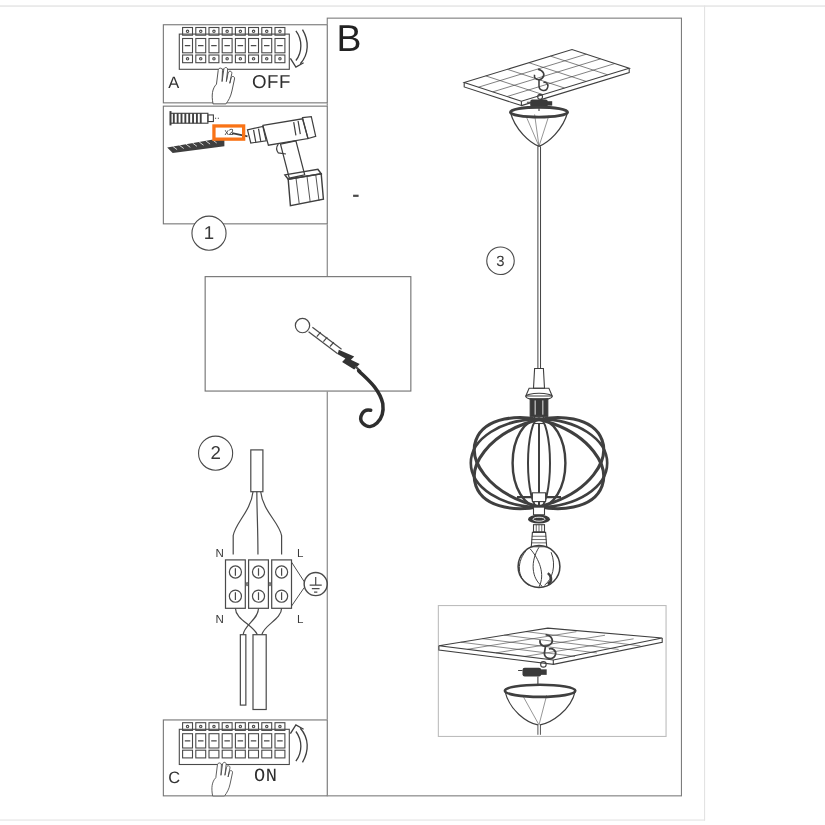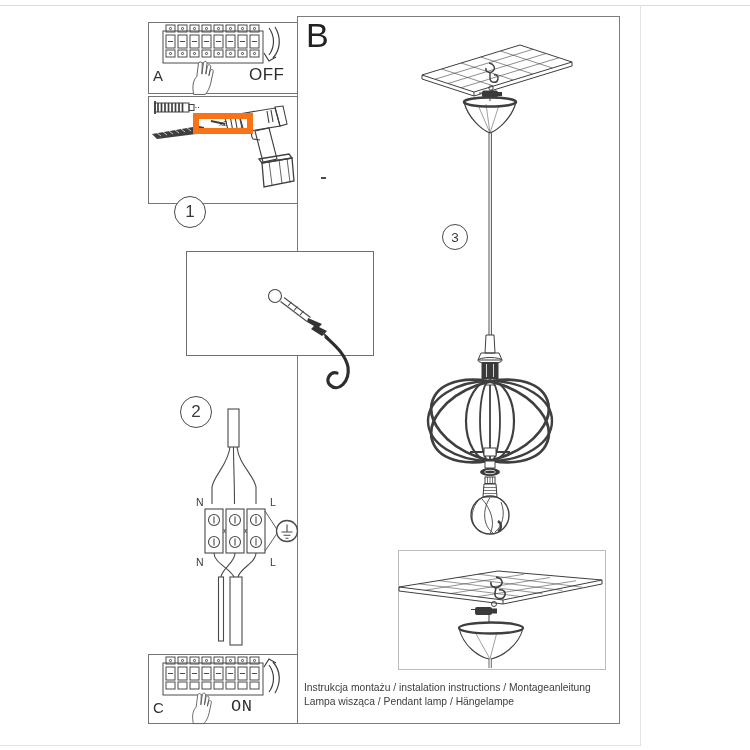--- a/index.html
+++ b/index.html
@@ -8,21 +8,21 @@
   .abs{position:absolute;}
   .hairline{position:absolute;background:#dcdcdc;}
   .sheet-border{position:absolute;left:297px;top:16px;width:321px;height:706px;border:1px solid #7d7d7d;}
   .box{position:absolute;border:1px solid #757575;background:#fff;}
   .lightbox{position:absolute;border:1px solid #bdbdbd;background:#fff;}
   .circle-num{position:absolute;border:1.6px solid #4a4a4a;border-radius:50%;background:#fff;
               display:flex;align-items:center;justify-content:center;color:#3a3a3a;}
   .biglabel{position:absolute;font-size:34px;color:#222;line-height:1;}
   .steplabel{position:absolute;font-size:15px;color:#333;}
   .switchlabel{position:absolute;font-size:17px;color:#2e2e2e;letter-spacing:.5px;}
-  .x2label{position:absolute;border:6px solid #f97316;font-size:8px;line-height:9px;padding:0 20px;color:#333;}
+  .x2label{position:absolute;border:3px solid #f97316;font-size:8px;line-height:9px;padding:0 8px;color:#333;}
   .footer{position:absolute;left:304px;top:681px;width:320px;font-size:10.3px;line-height:13.5px;color:#3d3d3d;}
   svg{display:block;overflow:visible;}
   svg text{font-family:"Liberation Sans",sans-serif;font-size:10.5px;fill:#3a3a3a;}
   .stray{position:absolute;background:#4a4a4a;}
 </style>
 </head>
 <body>
 
 <div class="canvas">
 
@@ -89,21 +89,21 @@
         </g>
       </g>
       <path fill="#fff" stroke="#4a4a4a" stroke-width="1.1" transform="translate(40,34) scale(0.78)" d="M6,48 C4,38 5,30 10,25 L12,9 C12.3,5.5 17,5.5 17,9 L16.5,22 L18.5,8 C19,4.5 23.5,5 23,8.5 L21.5,22 L23.5,12 C24.2,8.8 28.5,9.5 27.8,12.8 L25.5,24 L27,18 C27.8,14.8 31.8,15.8 31,19 L28,33 C26.5,40 24,44 21,48 Z"></path>
       <g fill="none" stroke="#3f3f3f" stroke-width="1.2" transform="translate(114,5)">
         <path d="M6,0 C12,8 12,19 6,27"></path>
         <path d="M12,-1 C18,9 18,21 10,30"></path>
         <path d="M1,25 L6,33 L13,29"></path>
       </g>
     </svg>
     <span class="steplabel" style="left:4px;top:44px;">A</span>
-    <span class="switchlabel" style="left:80px;top:42px;margin-left:20px;">OFF</span>
+    <span class="switchlabel" style="left:80px;top:42px;">OFF</span>
   </div>
 
   <div class="box" style="left:148px;top:96px;width:148px;height:106px;">
     <svg width="146" height="104" viewBox="0 0 146 104">
       <g stroke="#3f3f3f" fill="none" stroke-width="1">
         <rect x="6" y="6" width="34" height="9"></rect>
         <path d="M9,6 v9 M12.5,6 v9 M16,6 v9 M19.5,6 v9 M23,6 v9 M26.5,6 v9 M30,6 v9 M33.5,6 v9" stroke-width="1.7"></path>
         <rect x="40" y="7.5" width="5" height="6"></rect>
         <path d="M6,4 v13" stroke-width="1.8"></path>
         <path d="M46.5,10.5 h4" stroke-dasharray="1,1.5"></path>
@@ -334,18 +334,14 @@
         <g>
           <ellipse cx="92" cy="77" rx="32" ry="5.5" stroke-width="2.4"></ellipse>
           <path d="M60,77 C64,95 80,106 90,108 M124,77 C120,95 102,106 92,108" stroke-width="1.1"></path>
           <path d="M91,108 L76,81 M91,108 L98,81" stroke-width=".5"></path>
           <path d="M90,108 v9 M92.3,108 v9" stroke-width=".8"></path>
         </g>
       </g>
     </svg>
   </div>
 
-  <div class="footer">
-    <div>Instrukcja montażu / instalation instructions / Montageanleitung</div>
-    <div>Lampa wisząca / Pendant lamp / Hängelampe</div>
-  </div>
 
 </div>
 
 </body></html>

